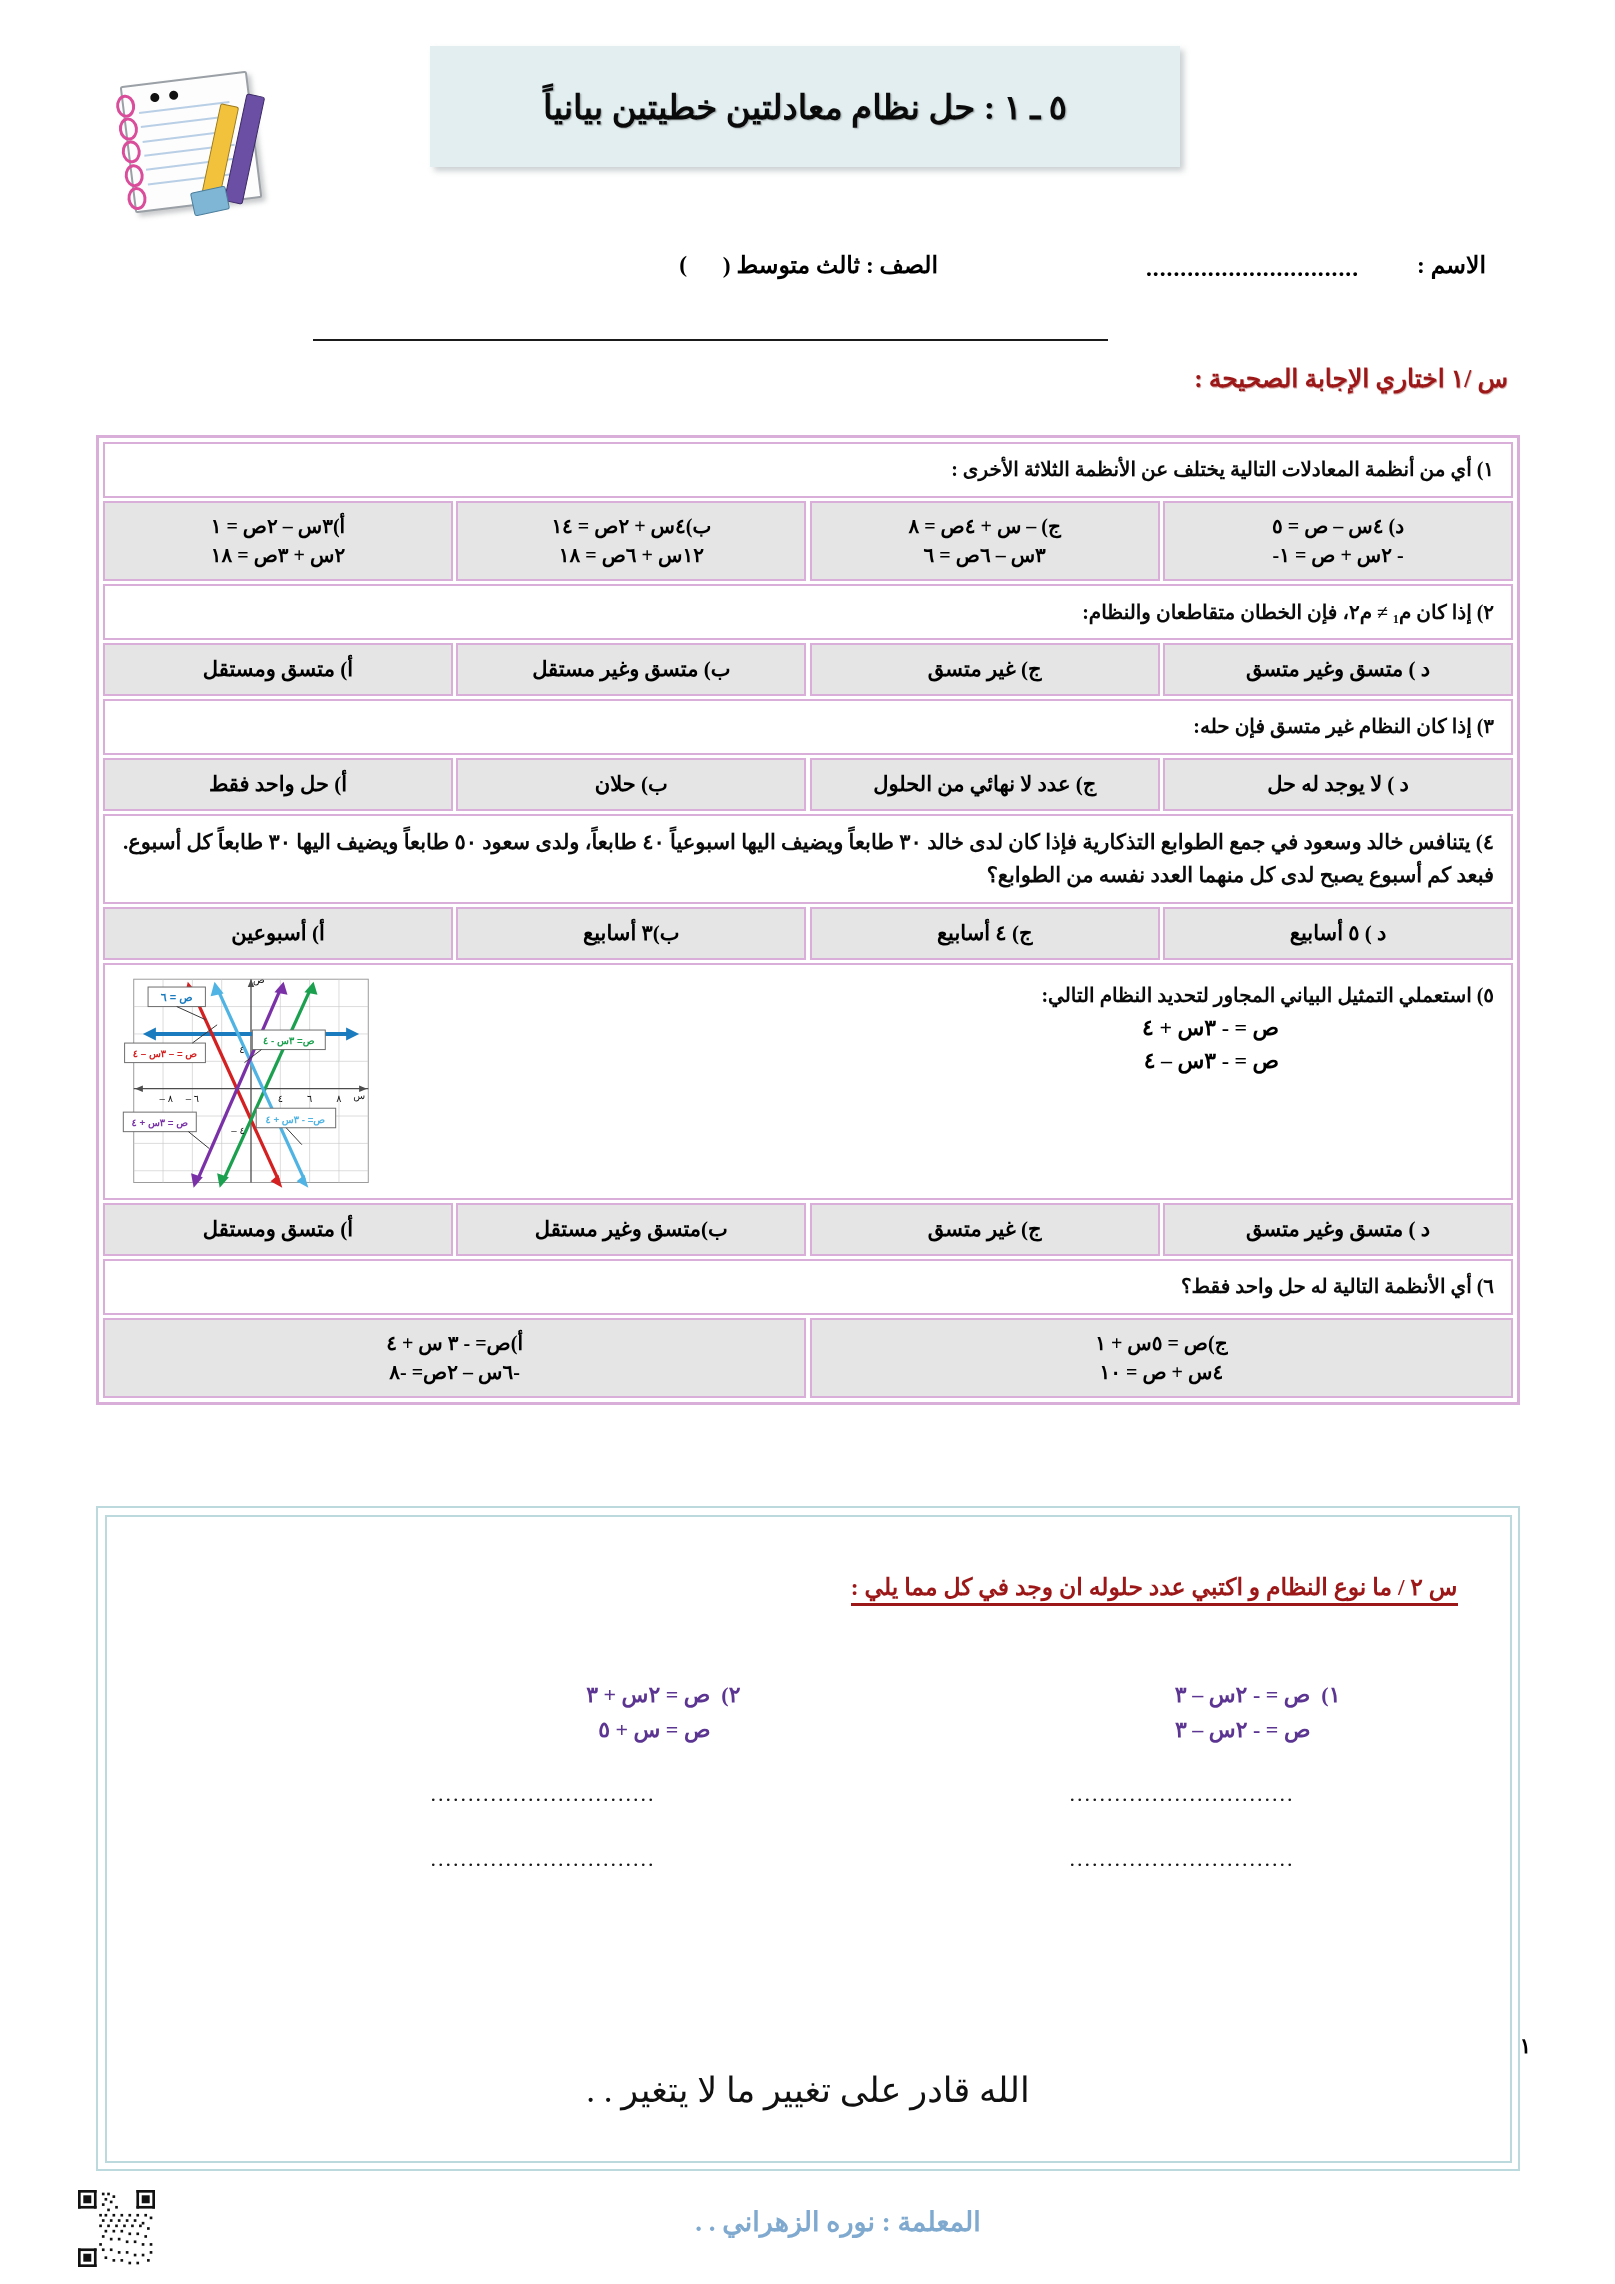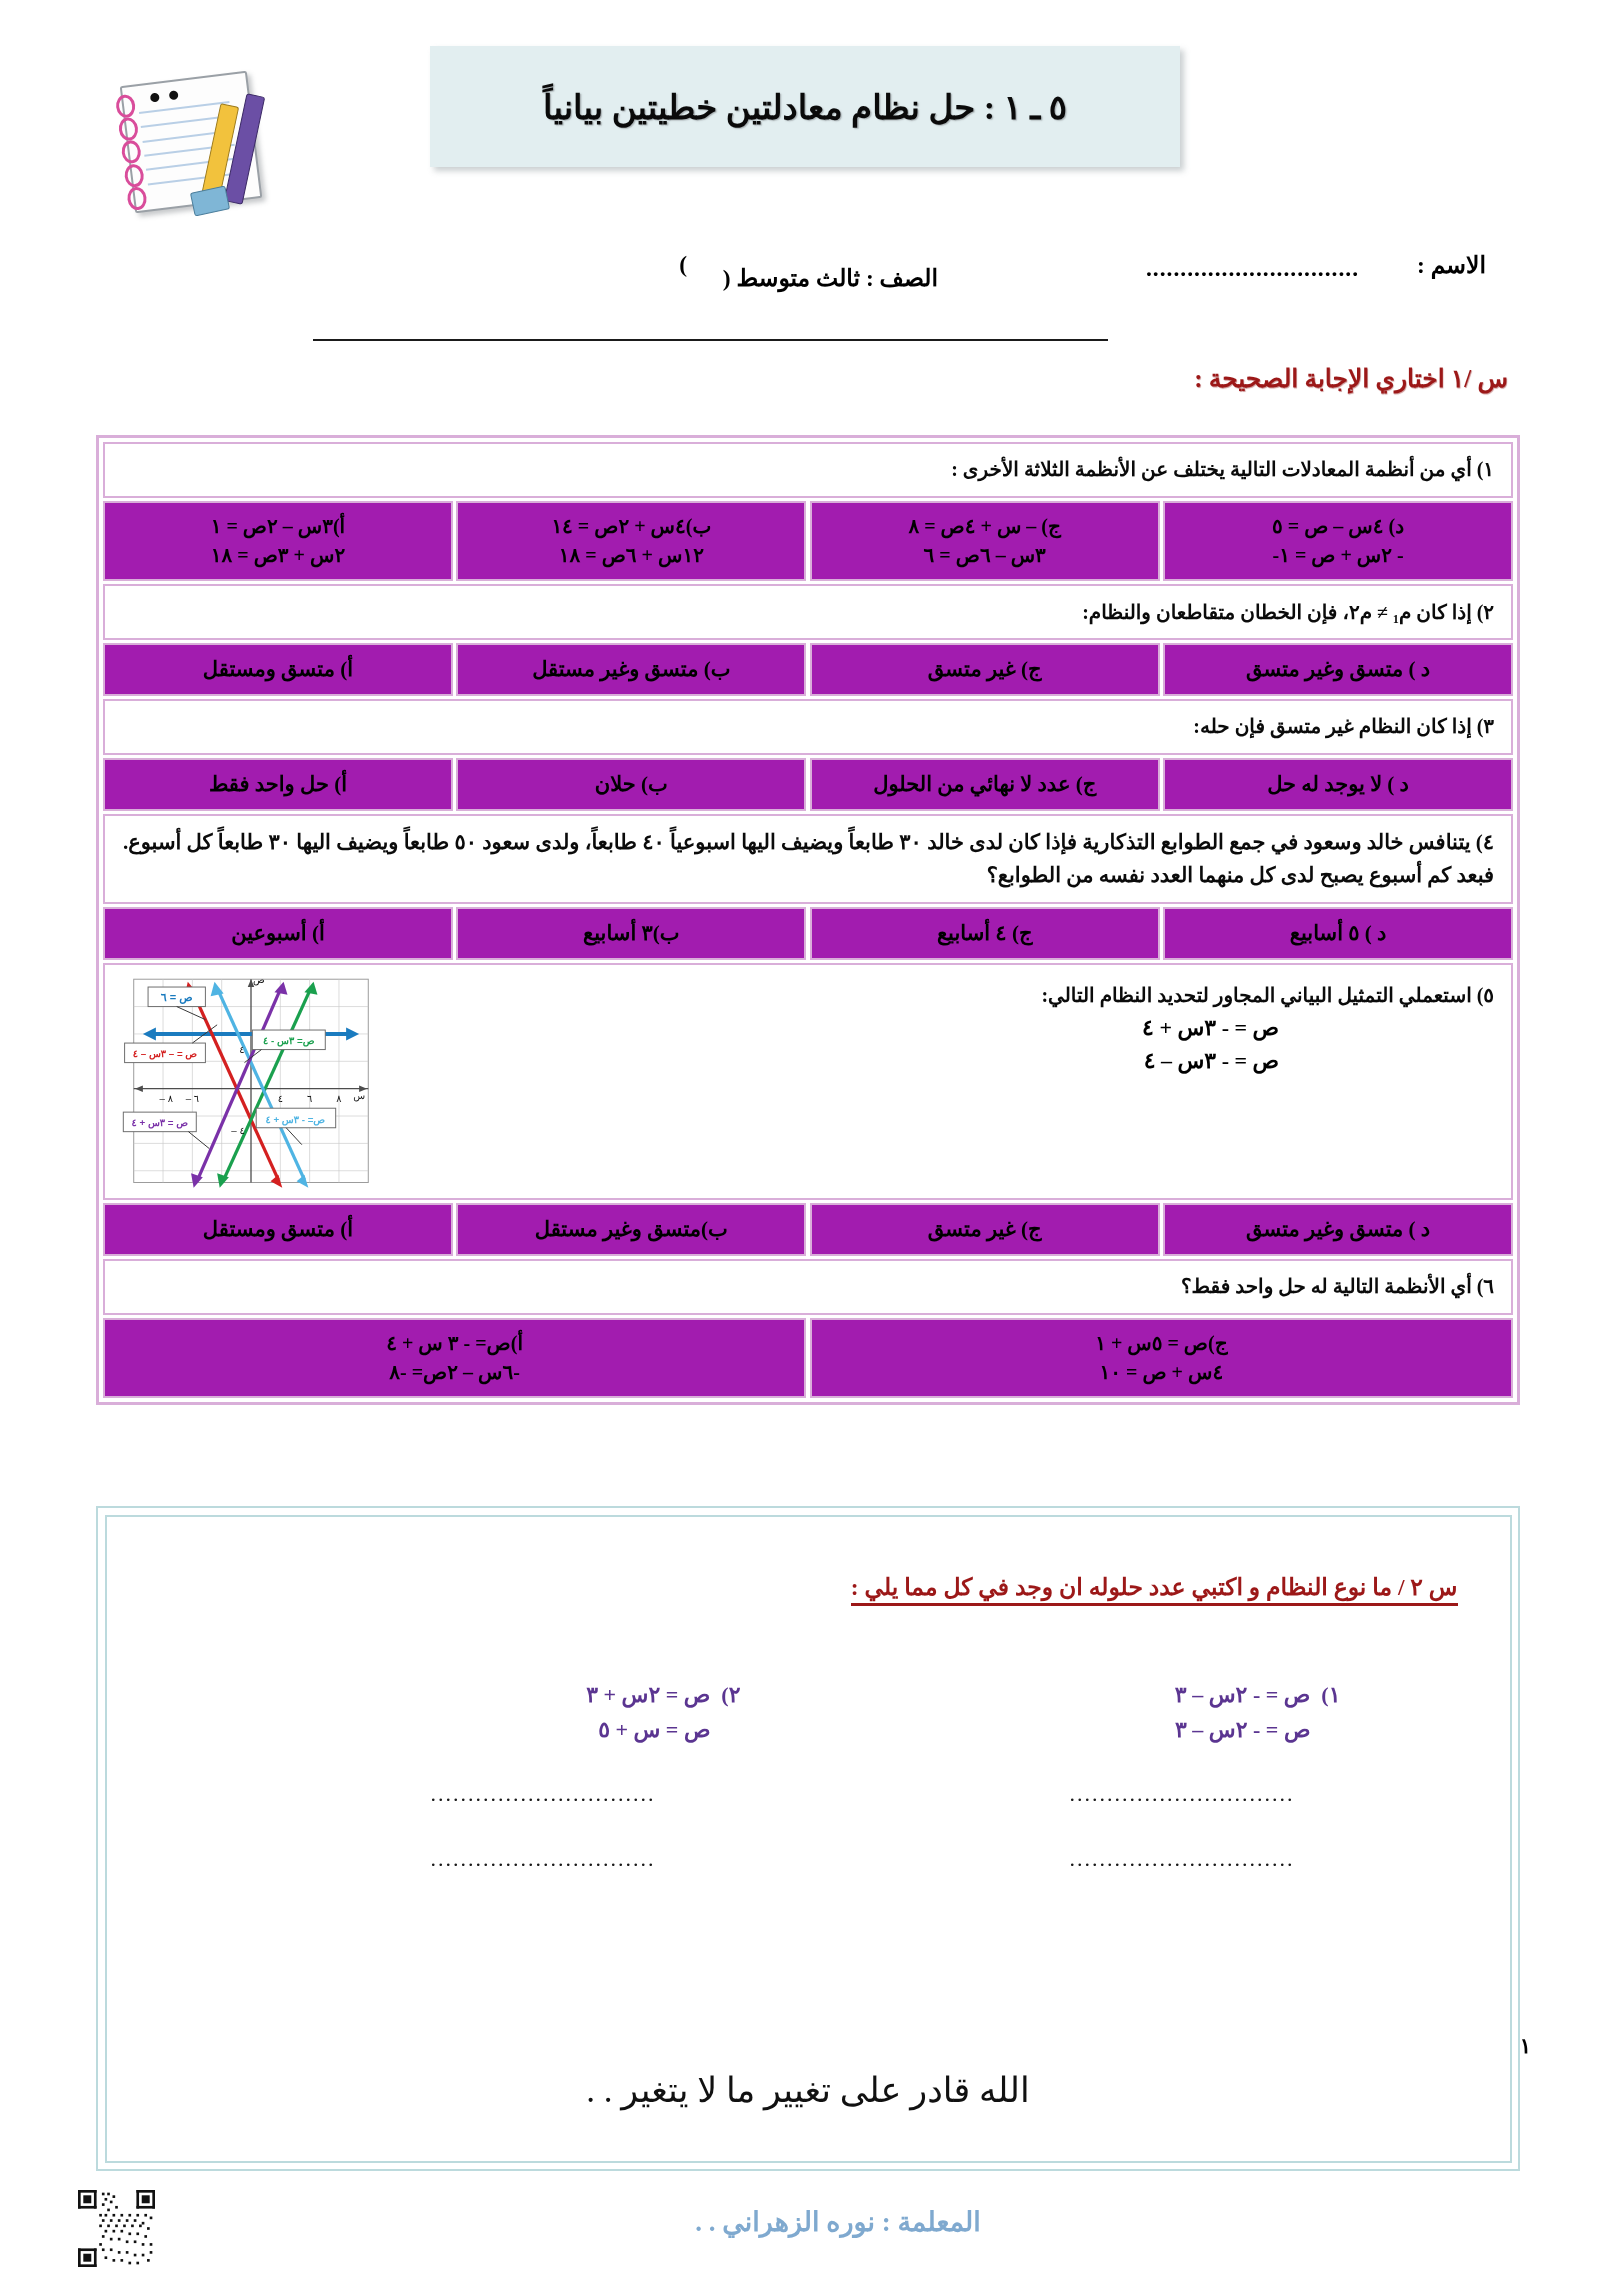--- a/index.html
+++ b/index.html
@@ -37,21 +37,21 @@
   .nb-ring{position:absolute;width:13px;height:17px;border:3.3px solid #d94d9b;border-radius:50%;background:transparent;}
   .pen{position:absolute;border-radius:2.6px;}
 
   
   .idline{
     position:absolute;left:0;top:251px;width:1616px;height:39px;
   }
   .idline .seg{position:absolute;font-weight:bold;font-size:23.5px;white-space:nowrap;}
   .name-lbl{right:130px;top:0;}
   .dotline{right:257px;top:3.9px;font-size:22px;letter-spacing:1px;}
-  .class-lbl{right:678px;top:0;margin-top:13px;}
+  .class-lbl{right:678px;top:0;}
   .paren{right:929px;top:0;}
 
   .hrule{
     position:absolute;left:313px;top:339px;width:795px;height:0;
     border-top:2px solid #1b1b1b;
   }
 
   
   .s1-head{
     position:absolute;right:108px;top:364px;
@@ -80,21 +80,21 @@
     font-weight:bold;font-size:20px;line-height:1.55;
     text-align:right;color:#0b0b0b;
   }
   .qtext.small{font-size:21px;}
   .eqline{font-weight:bold;font-size:22px;line-height:1.5;text-align:right;padding-right:215px;}
 
   .opts{display:flex;gap:3.3px;margin-bottom:3.3px;}
   .opt{
     flex:1 1 0;
     border:2.6px solid #d9aed9;
-    background:#a21caf;
+    background:#e5e5e5;
     padding:9px 11.7px;
     box-sizing:border-box;
     min-height:46px;
     display:flex;flex-direction:column;justify-content:center;
     text-align:center;
   }
   .opt .ln{font-weight:bold;font-size:21px;line-height:1.45;white-space:nowrap;}
   .opt.two .ln{font-size:20px;}
 
   

